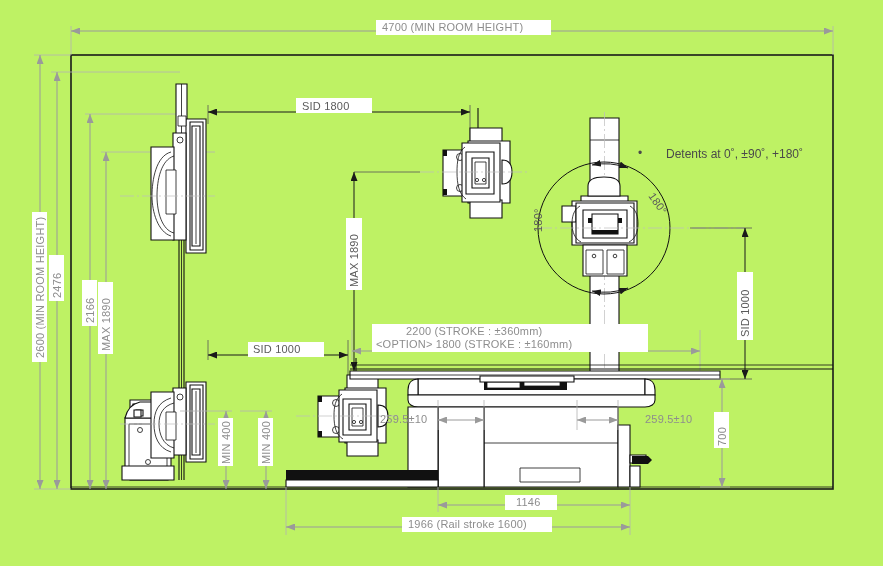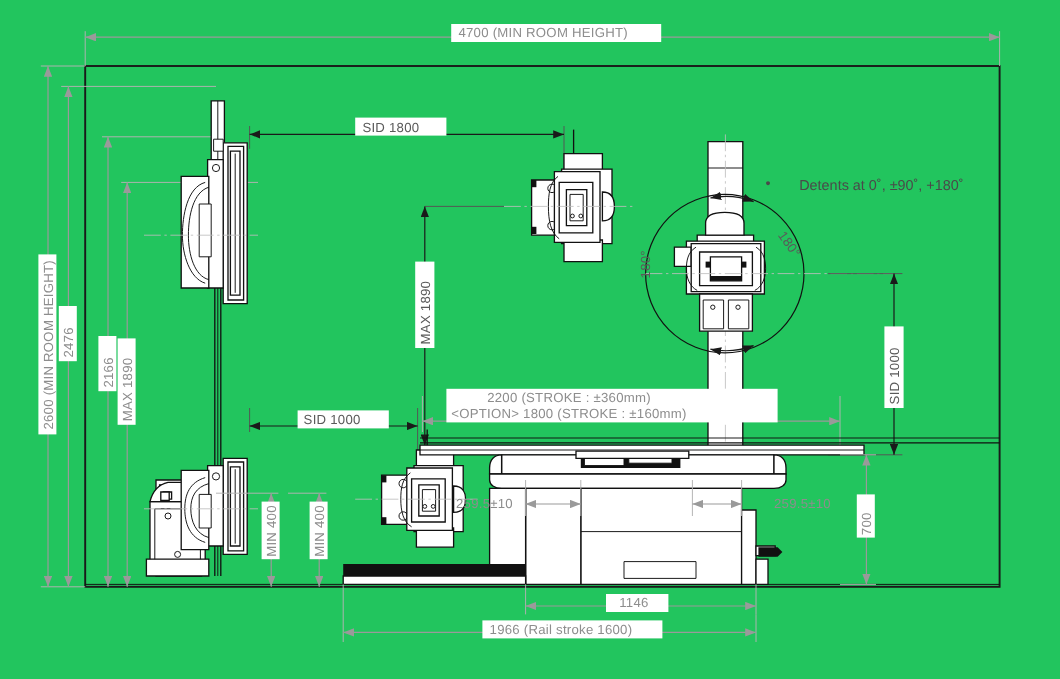--- a/index.html
+++ b/index.html
@@ -1,18 +1,18 @@
 <!DOCTYPE html>
 <html><head>
 <meta charset="utf-8">
 <style>
   html,body{margin:0;padding:0;background:#ffffff;}
   body{width:883px;height:566px;overflow:hidden;
        font-family:"Liberation Sans","DejaVu Sans",sans-serif;}
-  #stage{position:relative;width:883px;height:566px;background:#22c55e;}
+  #stage{position:relative;width:883px;height:566px;background:#bef264;}
   svg{display:block;}
   .dimtxt{fill:#8d8d8d;font-family:"Liberation Sans","DejaVu Sans",sans-serif;
           font-size:11px;letter-spacing:.2px;}
   .dimtxt.dark{fill:#5a5a5a;}
   .notetxt{fill:#4a4a4a;font-size:12px;font-family:"Liberation Sans","DejaVu Sans",sans-serif;}
   .dimline{stroke:#9a9a9a;stroke-width:1;fill:none;}
   .extline{stroke:#b3b3b3;stroke-width:.8;fill:none;}
   .dimline.k{stroke:#1a1a1a;stroke-width:1;}
   .extline.k{stroke:#555;stroke-width:.8;}
   .obj{stroke:#111;fill:none;stroke-width:1.1;}

